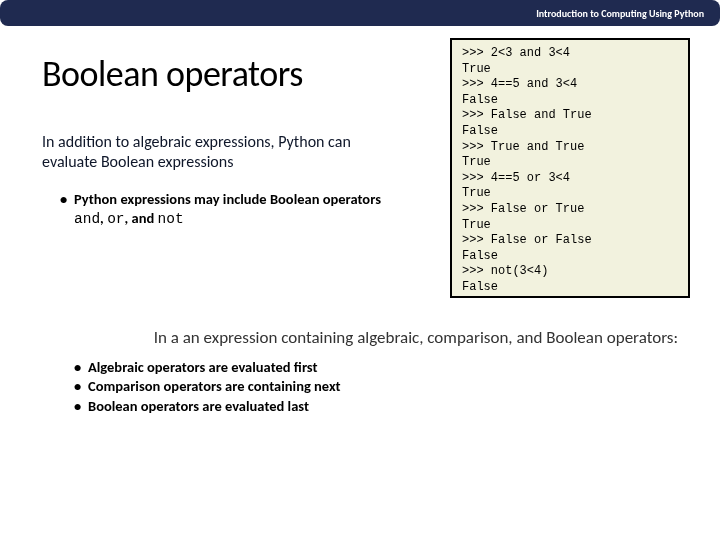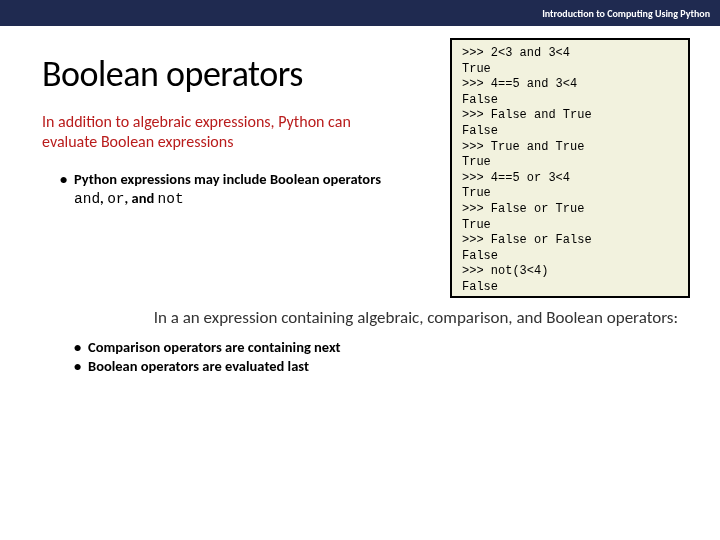--- a/index.html
+++ b/index.html
@@ -11,42 +11,43 @@
     position: relative;
     overflow: hidden;
   }
   .header-bar {
     width: 100%;
     height: 26px;
     background: #1f2a50;
     display: flex;
     justify-content: flex-end;
     align-items: center;
-    padding-right: 10px;
+    padding-right: 16px;
+    border-radius: 8px;
   }
   .header-text {
     color: #fff;
     font-size: 10px;
     font-weight: 600;
   }
   .content {
     padding: 0 42px 0 42px;
     position: relative;
   }
   .title {
     font-size: 36px;
     font-weight: 400;
     color: #000;
     margin-top: 26px;
-    margin-bottom: 16px;
+    margin-bottom: 36px;
     letter-spacing: -0.5px;
   }
   .intro {
     font-size: 16px;
-    color: #b91c1c;
+    color: #0f172a;
     line-height: 1.25;
     margin-bottom: 18px;
     max-width: 360px;
   }
   .bullet-list {
     list-style: none;
     padding-left: 18px;
     max-width: 360px;
   }
   .bullet-list li {
@@ -147,16 +148,17 @@
 
   <ul class="bullet-list">
     <li>
       <span>Python expressions may include Boolean operators </span><span class="mono">and</span><span>, </span><span class="mono">or</span><span>, and </span><span class="mono">not</span>
     </li>
   </ul>
 
   <p class="footer-text">In a an expression containing algebraic, comparison, and Boolean operators:</p>
 
   <ul class="footer-bullets">
+    <li>Algebraic operators are evaluated first</li>
     <li>Comparison operators are containing next</li>
     <li>Boolean operators are evaluated last</li>
   </ul>
 </div>
 
 </body></html>

